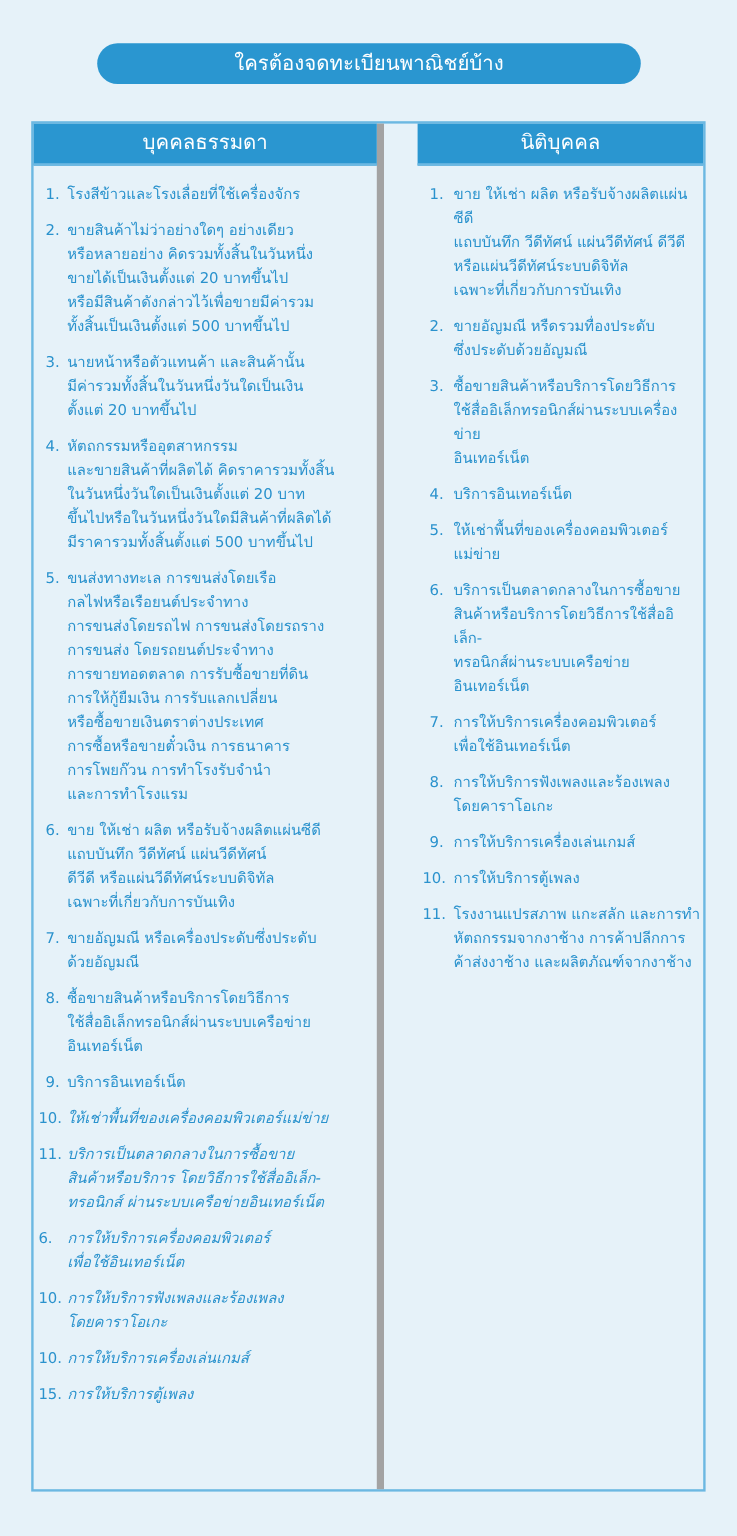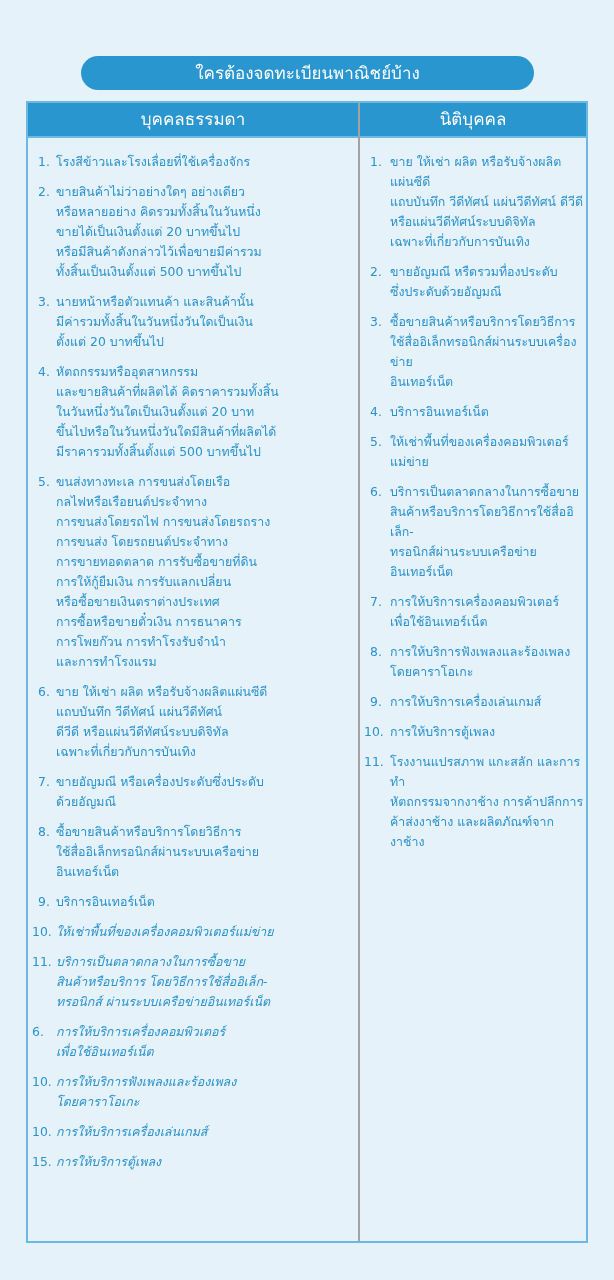--- a/index.html
+++ b/index.html
@@ -8,21 +8,21 @@
       height: 1280px;
       background: #e6f2f9;
       font-family: "DejaVu Sans", "Liberation Sans", sans-serif;
       color: #2a92cd;
       position: relative;
       overflow: hidden;
     }
     .title-pill {
       position: absolute;
       left: 81px;
-      top: 56px;
+      top: 36px;
       width: 453px;
       height: 34px;
       border-radius: 17px;
       background: #2a96d0;
       color: #ffffff;
       font-size: 17px;
       line-height: 34px;
       text-align: center;
     }
     .table {
@@ -33,22 +33,22 @@
       height: 1142px;
       border: 2px solid #6cb8e2;
       box-sizing: border-box;
       display: flex;
     }
     .col {
       position: relative;
       display: flex;
       flex-direction: column;
     }
-    .col-left { width: 332px; border-right: 2px solid #a3a3a3; box-sizing: border-box; }
-    .col-right { flex: 1; }
+    .col-left { width: 292px; border-right: 6px solid #a3a3a3; box-sizing: border-box; }
+    .col-right { flex: 1; padding-left: 28px; }
     .col-header {
       height: 33px;
       background: #2a96d0;
       color: #ffffff;
       font-size: 17px;
       line-height: 33px;
       text-align: center;
       border-bottom: 2px solid #6cb8e2;
     }
     .items {

